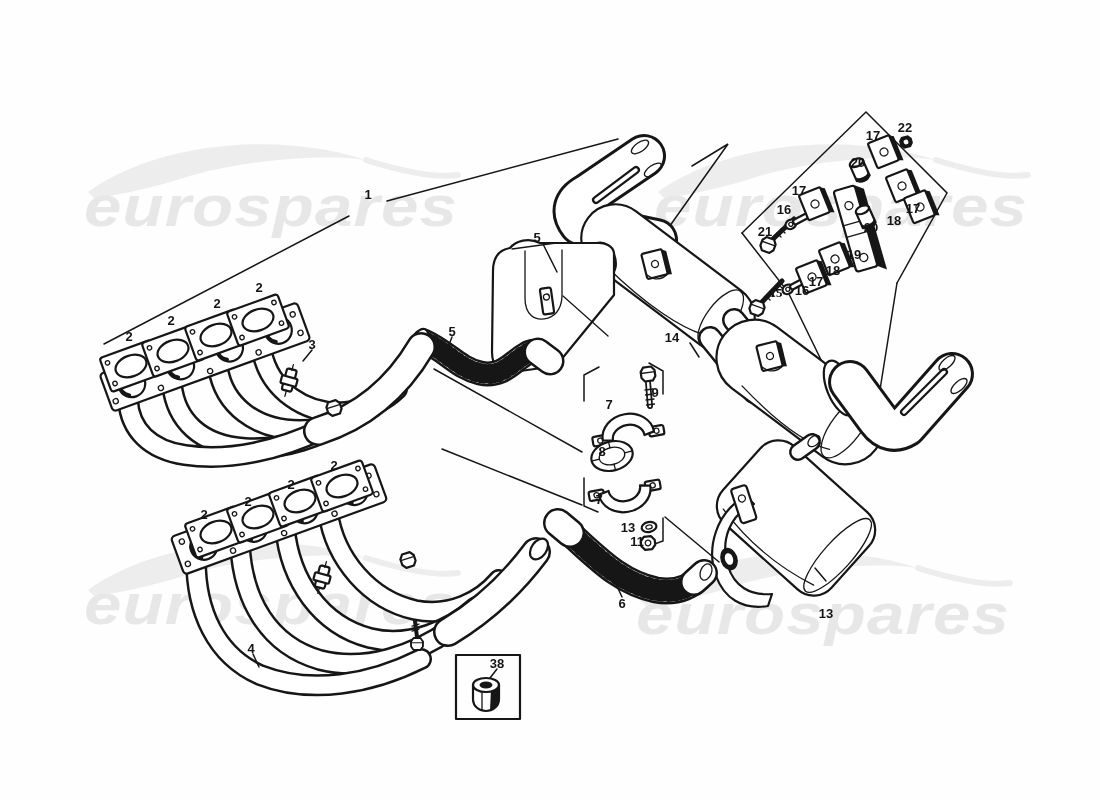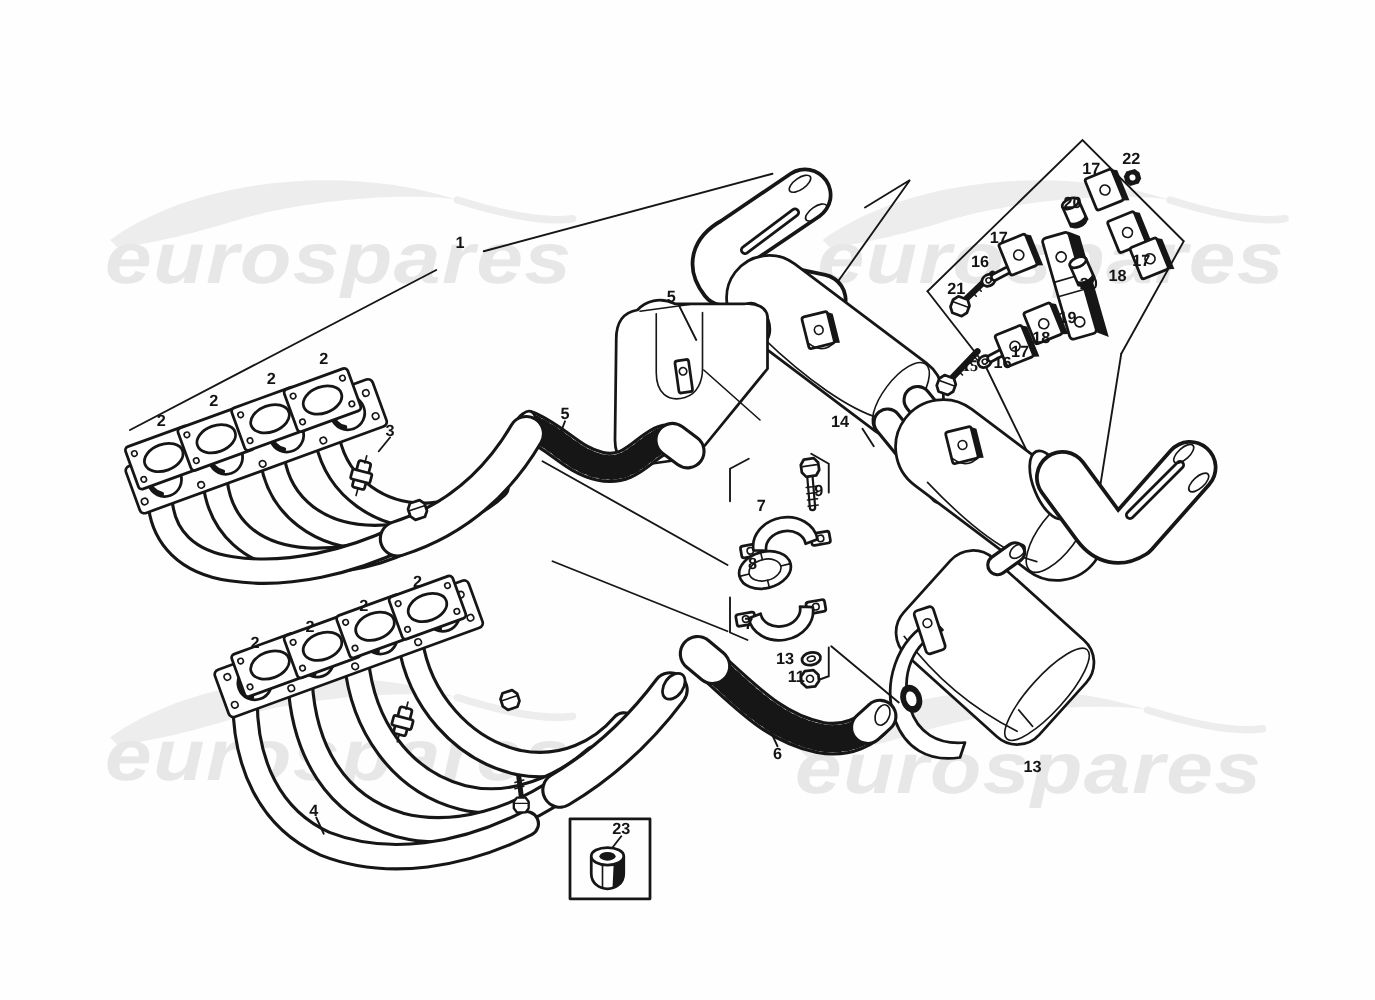--- a/index.html
+++ b/index.html
@@ -454,15 +454,15 @@
       <div class="plabel" style="left: 854px; top: 254px; text-align: right;">19</div>
       <div class="plabel" style="left: 871px; top: 227px;">20</div>
       <div class="plabel" style="left: 894px; top: 220px;">18</div>
       <div class="plabel" style="left: 913px; top: 208px;">17</div>
       <div class="plabel" style="left: 765px; top: 231px;">21</div>
       <div class="plabel" style="left: 784px; top: 209px;">16</div>
       <div class="plabel" style="left: 799px; top: 190px;">17</div>
       <div class="plabel" style="left: 858px; top: 162px;">20</div>
       <div class="plabel" style="left: 873px; top: 135px;">17</div>
       <div class="plabel" style="left: 905px; top: 127px;">22</div>
-      <div class="plabel" style="left: 497px; top: 663px;">23</div>
+      <div class="plabel" style="left: 497px; top: 663px;">38</div>
     </div>
 </div>
 
 </body></html>

